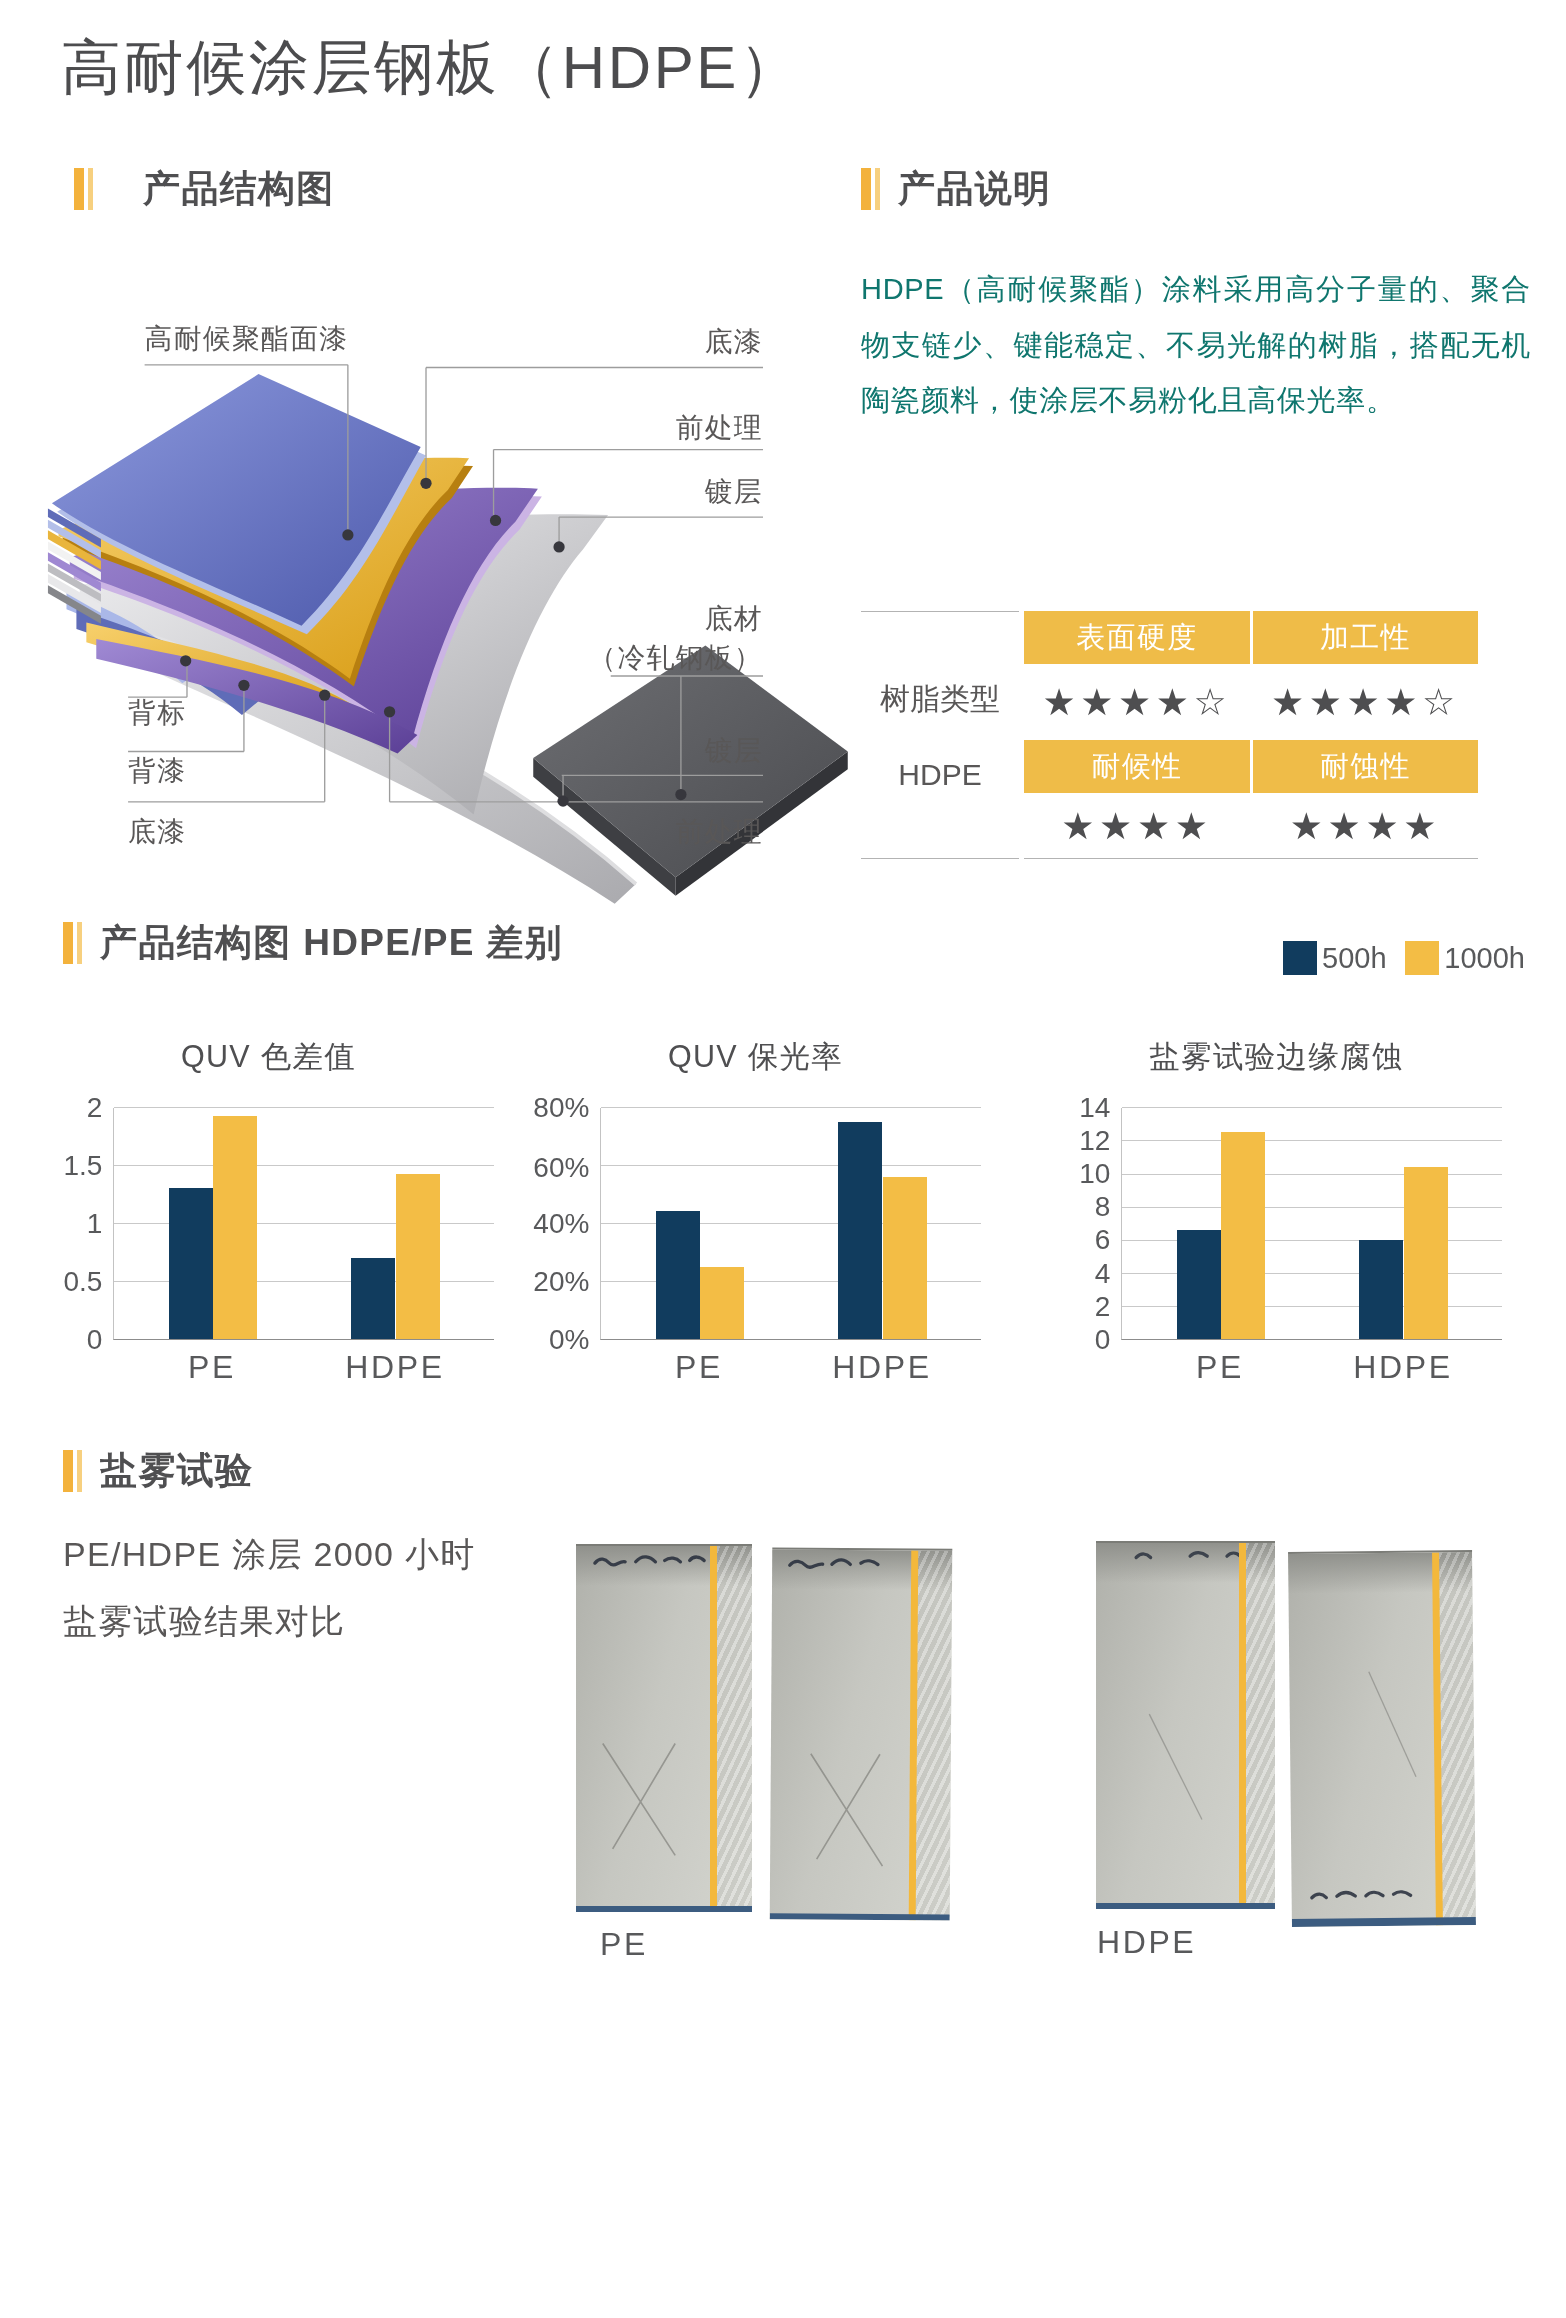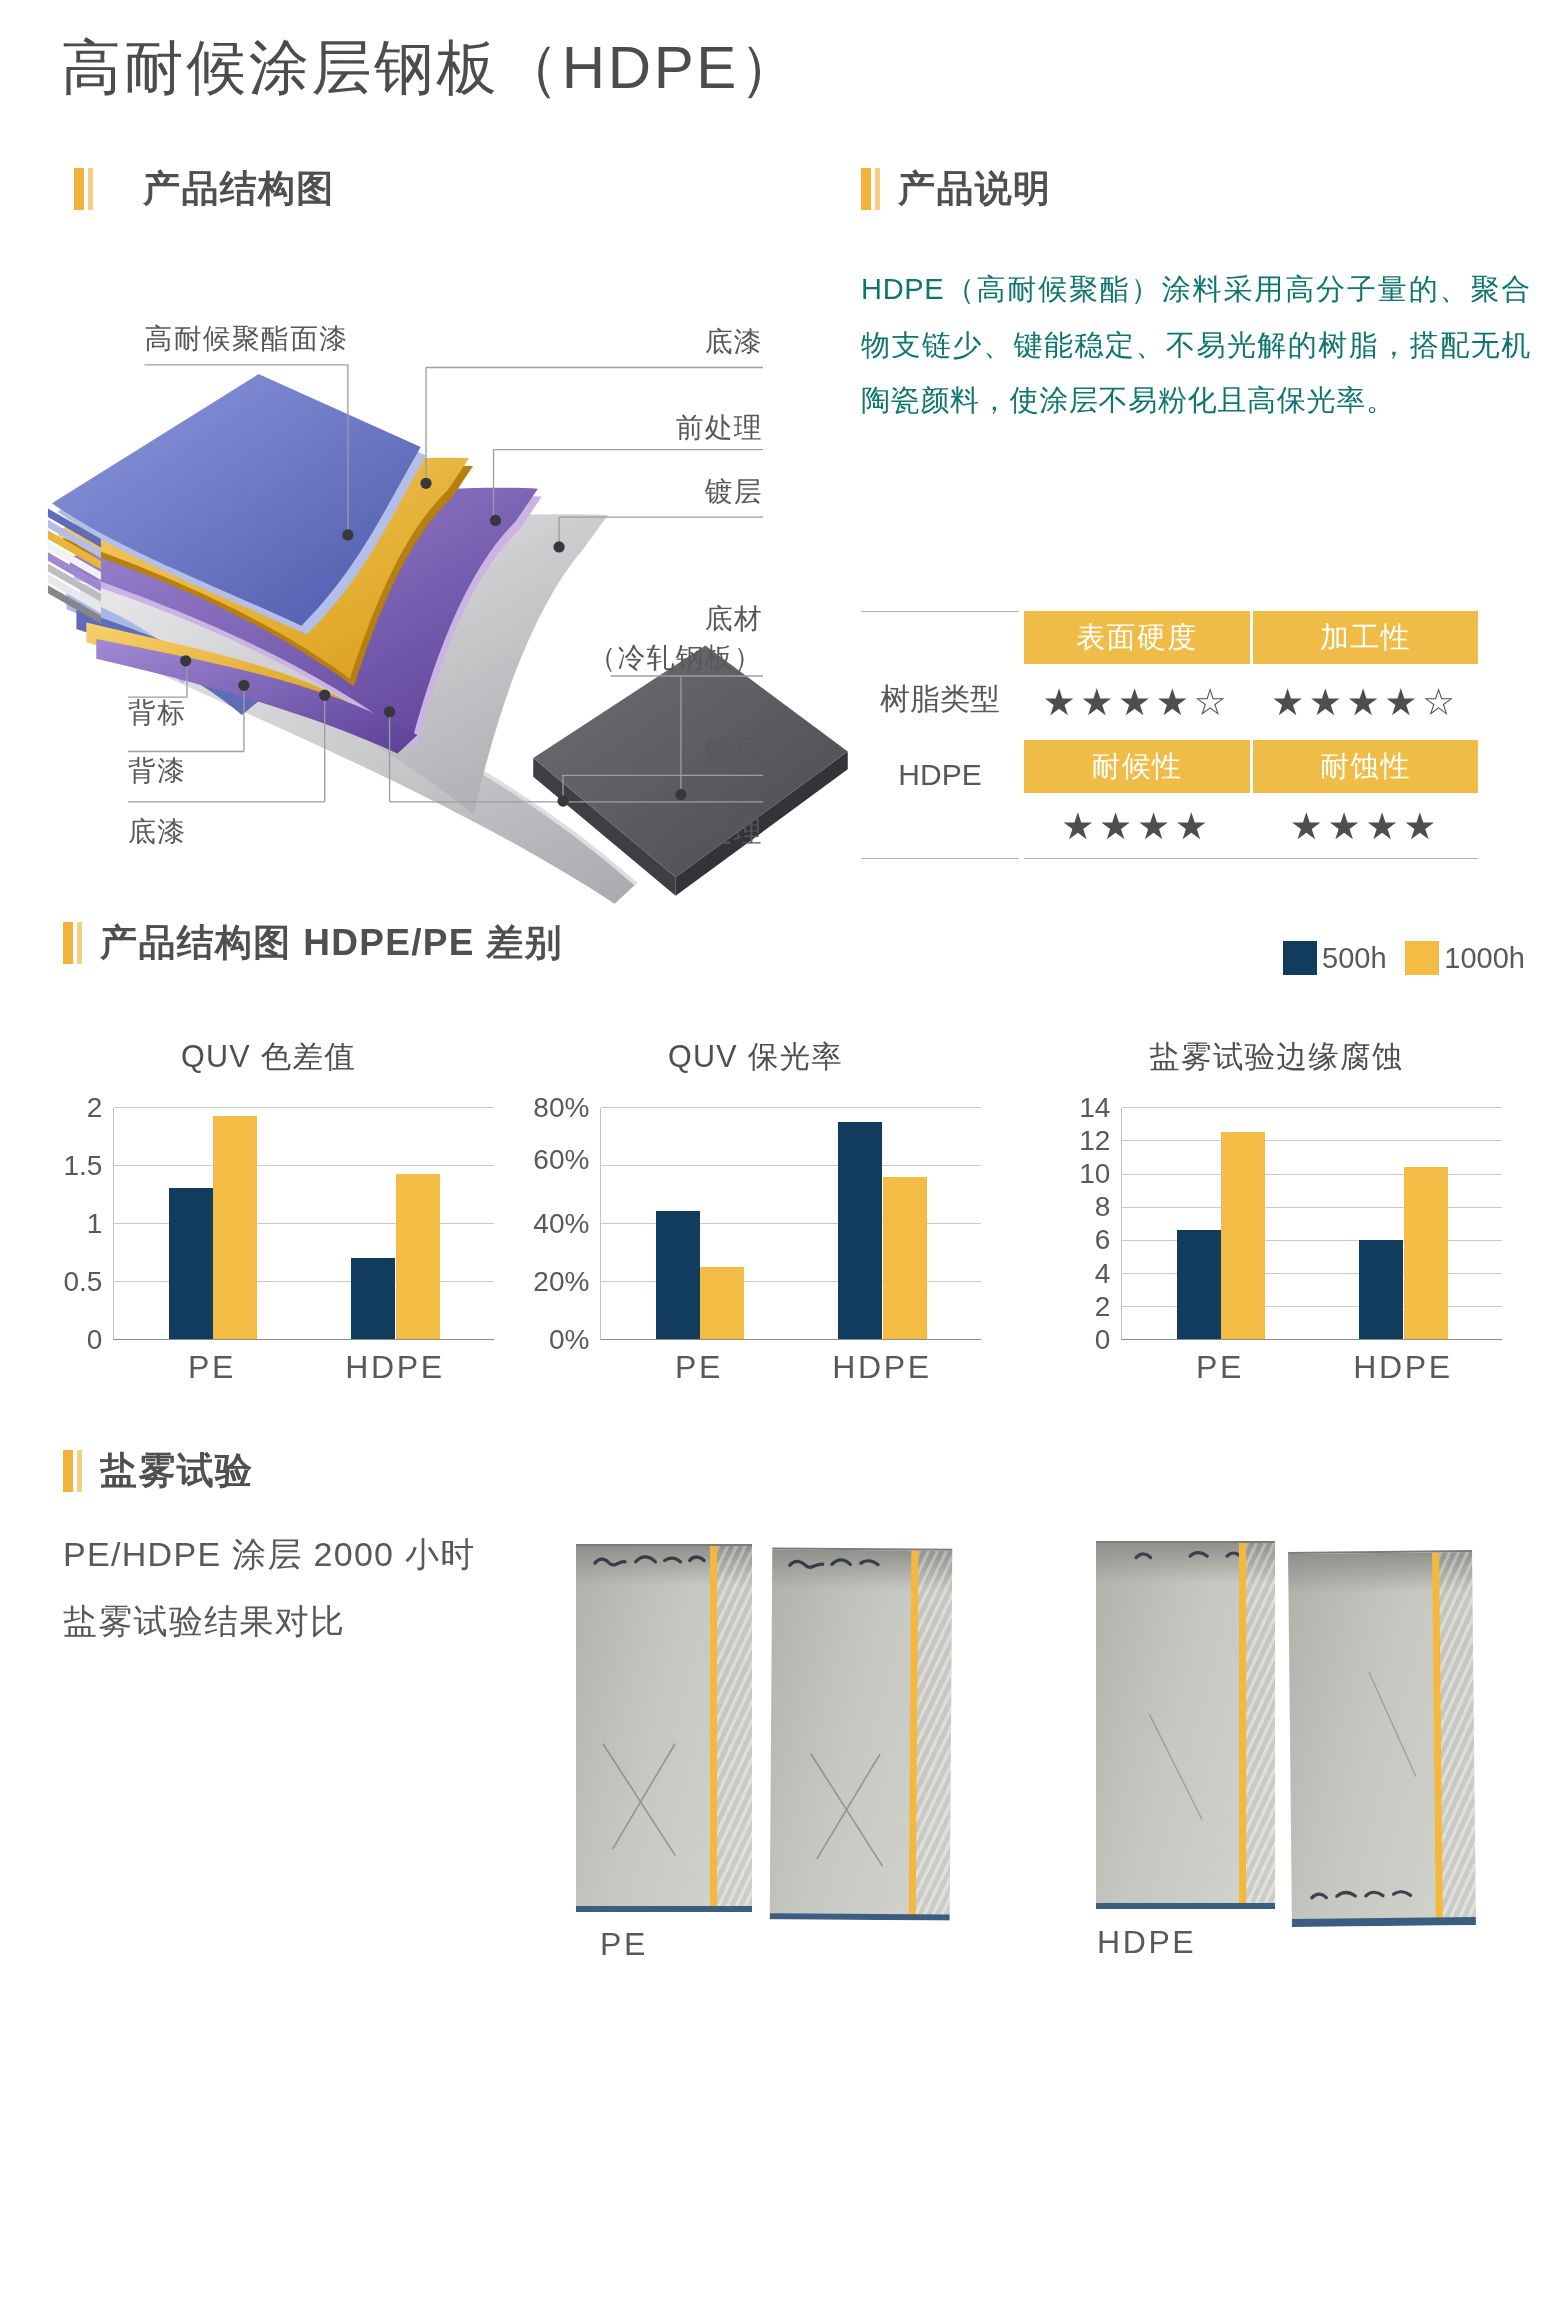--- a/index.html
+++ b/index.html
@@ -281,21 +281,21 @@
         <div class="xtick" style="left: 209px;">HDPE</div>
       </div>
   </div>
   <div class="chart" style="left:527px;">
     <div class="chart-title">QUV 保光率</div>
     <div class="chart-body">
         <div class="ylabels">
           <div class="ytick" style="top: 232px;">0%</div>
           <div class="ytick" style="top: 174px;">20%</div>
           <div class="ytick" style="top: 116px;">40%</div>
-          <div class="ytick" style="top: 52px;">60%</div>
+          <div class="ytick" style="top: 60px;">60%</div>
           <div class="ytick" style="top: 0px;">80%</div>
         </div>
         <div class="plot">
           <div class="gridline" style="top: 173px;"></div>
           <div class="gridline" style="top: 115px;"></div>
           <div class="gridline" style="top: 57px;"></div>
           <div class="gridline" style="top: -0.7px;"></div>
           <div class="bar" style="left: 55px; width: 44px; height: 128px; background: rgb(17, 60, 94);"></div>
           <div class="bar" style="left: 99px; width: 44px; height: 72px; background: rgb(243, 189, 69);"></div>
           <div class="bar" style="left: 237px; width: 44px; height: 217px; background: rgb(17, 60, 94);"></div>

